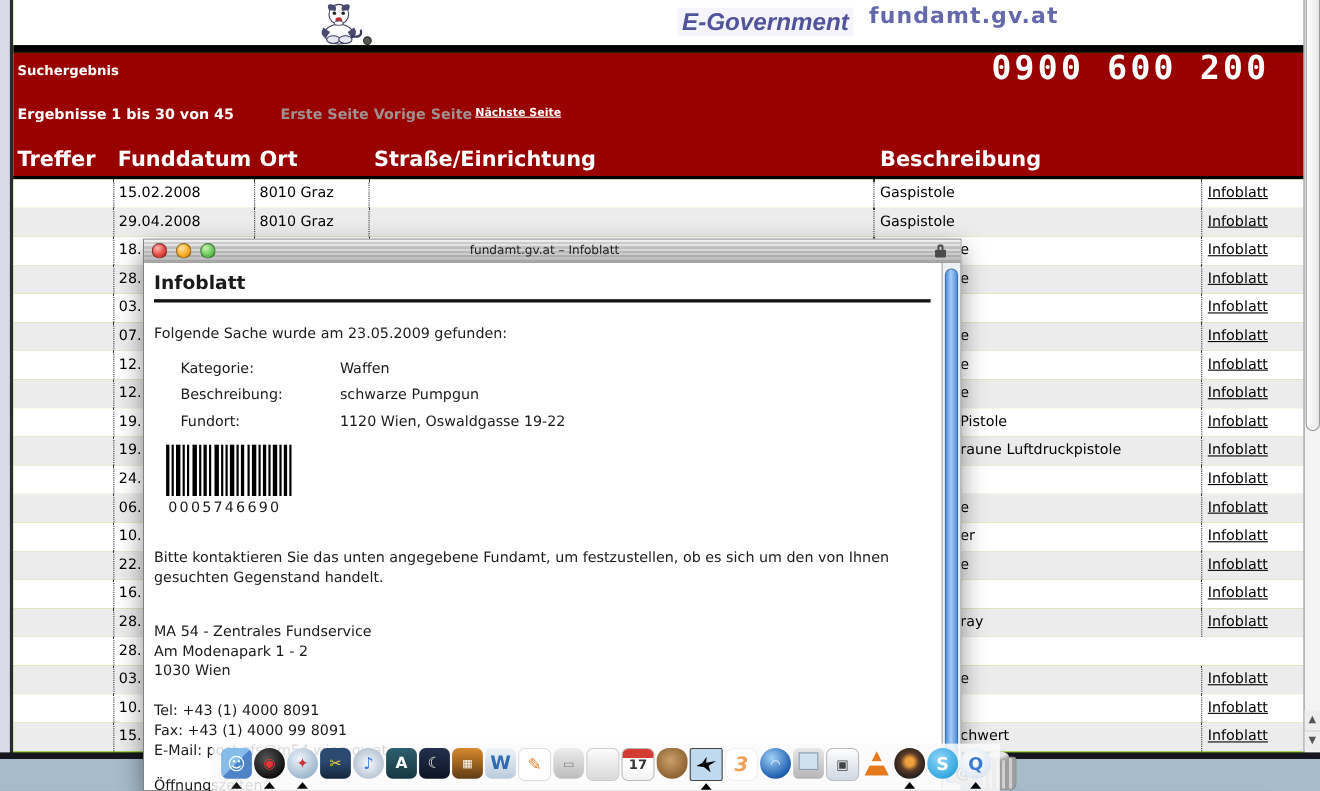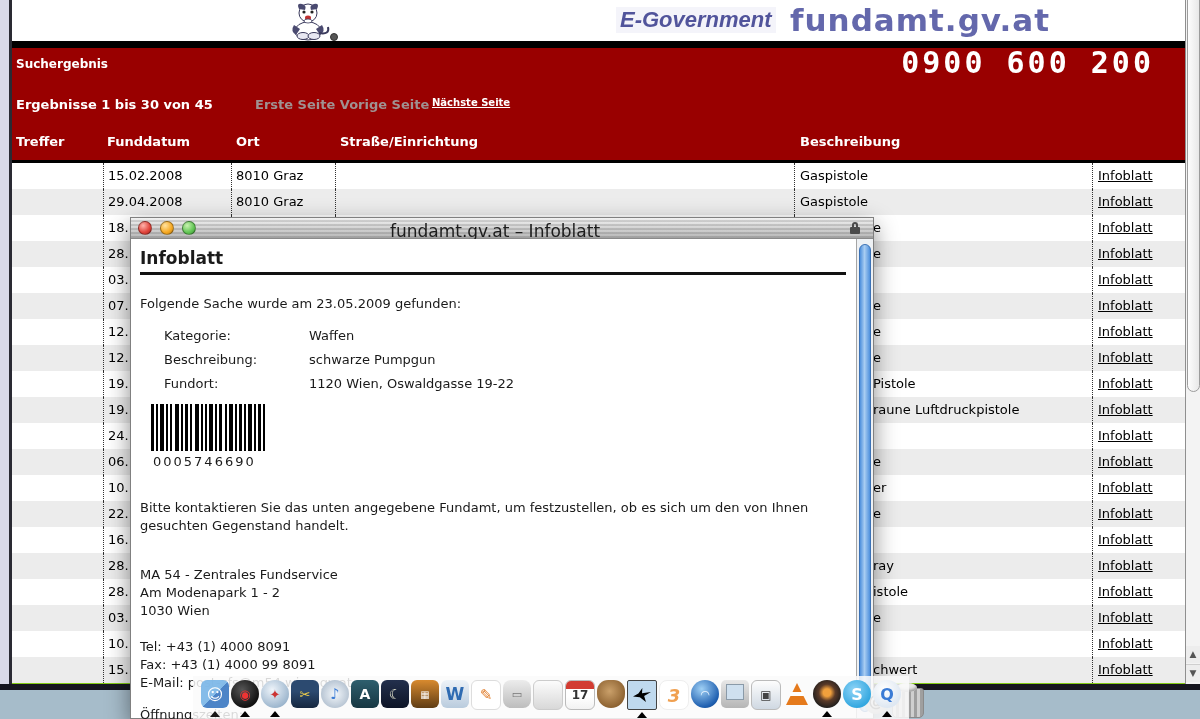--- a/index.html
+++ b/index.html
@@ -9,32 +9,32 @@
   
   #bwindow{position:absolute;left:0;top:0;width:1200px;height:686px;background:#fff;z-index:10;}
   #win-bottom{position:absolute;left:0;top:684px;width:1200px;height:6px;background:#16161f;z-index:11;}
   #left-strip{position:absolute;left:0;top:0;width:9px;height:686px;background:#d9d9e8;border-right:3px solid #2a2a33;}
   #content{position:absolute;left:12px;top:0;width:1174px;height:686px;background:#84cc16;overflow:hidden;}
   
   #topband{position:absolute;left:0;top:0;width:1174px;height:41px;background:#fff;}
   #dog{position:absolute;left:262px;top:1px;}
   #egov{position:absolute;left:604px;top:7px;font-family:"Liberation Sans",sans-serif;
         font-style:italic;font-weight:bold;font-size:22px;color:#51549b;background:#f4f4fa;padding:0 4px;}
-  #domain-logo{position:absolute;left:778px;top:2px;font-weight:800;font-size:31px;color:#6468ac;
+  #domain-logo{position:absolute;left:778px;top:2px;font-weight:800;font-size:20px;color:#6468ac;
         letter-spacing:1px;font-family:"DejaVu Sans",sans-serif;}
   #blackbar{position:absolute;left:0;top:41px;width:1174px;height:7px;background:#000;}
   
   #redheader{position:absolute;left:0;top:48px;width:1174px;height:112px;background:#990000;border-bottom:3px solid #000;color:#fff;}
   #phone{position:absolute;right:32px;top:-3px;font-family:"DejaVu Sans Mono",monospace;font-weight:bold;
          font-size:30px;letter-spacing:3px;color:#fff;}
   #sr-title{position:absolute;left:4px;top:9px;font-size:12px;font-weight:bold;}
   #results-line{position:absolute;left:4px;top:49px;font-size:13px;font-weight:bold;}
   #pg-disabled{position:absolute;left:243px;top:49px;font-size:13px;font-weight:bold;color:#a09191;}
   #pg-next{position:absolute;left:420px;top:49px;font-size:10px;font-weight:bold;color:#fff;text-decoration:underline;cursor:pointer;}
-  .colhead{position:absolute;top:86px;font-size:13px;font-weight:bold;}
+  .colhead{position:absolute;top:86px;font-size:19px;font-weight:bold;}
   #ch-treffer{left:4px;} #ch-funddatum{left:95px;} #ch-ort{left:224px;} #ch-strasse{left:328px;} #ch-beschreibung{left:788px;}
   
   #tablebody{position:absolute;left:0;top:163px;width:1174px;}
   .trow{display:flex;height:26px;line-height:26px;font-size:13px;color:#000;}
   .trow.odd{background:#fff;} .trow.even{background:#ececec;}
   .c{overflow:hidden;white-space:nowrap;}
   .c-treffer{width:91px;}
   .c-datum{width:128px;border-left:1px dotted #333;padding-left:4px;box-sizing:border-box;}
   .c-ort{width:104px;border-left:1px dotted #333;padding-left:4px;box-sizing:border-box;}
   .c-str{width:459px;border-left:1px dotted #333;padding-left:4px;box-sizing:border-box;}
@@ -51,21 +51,21 @@
   
   #popup{position:absolute;left:130px;top:217px;width:744px;height:502px;z-index:20;
          border:1px solid #808080;box-shadow:0 8px 22px rgba(0,0,0,.45);background:#fff;box-sizing:border-box;}
   #ptitlebar{position:absolute;left:0;top:0;width:100%;height:21px;
       background:repeating-linear-gradient(180deg,#f6f6f6 0 2px,#d7d7d7 2px 4px),linear-gradient(#fafafa,#bdbdbd);
       background-blend-mode:multiply;border-bottom:1px solid #8a8a8a;box-sizing:border-box;}
   .tl{position:absolute;top:3px;width:14px;height:14px;border-radius:50%;border:1px solid rgba(0,0,0,.35);box-sizing:border-box;cursor:pointer;}
   #tl-close{left:7px;background:radial-gradient(circle at 35% 30%,#ffb3ab,#e0433a 60%,#a32b24);}
   #tl-min{left:29px;background:radial-gradient(circle at 35% 30%,#ffe2a0,#f6a821 60%,#b77a12);}
   #tl-zoom{left:51px;background:radial-gradient(circle at 35% 30%,#c9f2b0,#61c554 60%,#3d8f34);}
-  #ptitle{position:absolute;left:0;right:14px;top:3px;text-align:center;font-size:17px;color:#1c1c1c;}
+  #ptitle{position:absolute;left:0;right:14px;top:3px;text-align:center;font-size:11px;color:#1c1c1c;}
   #plock{position:absolute;right:13px;top:5px;width:10px;height:11px;}
   #plock .shackle{position:absolute;left:2px;top:-1px;width:6px;height:6px;border:2px solid #4a4a4a;border-bottom:none;border-radius:4px 4px 0 0;box-sizing:border-box;}
   #plock .bodyp{position:absolute;left:0;top:4px;width:10px;height:7px;background:#4a4a4a;border-radius:1px;}
   #pbody{position:absolute;left:0;top:21px;right:17px;bottom:0;background:#fff;font-size:13px;color:#1a1a1a;}
   .pline{position:absolute;left:9px;white-space:nowrap;}
   #pheading{top:9px;font-size:17px;font-weight:bold;}
   #phr{position:absolute;left:9px;top:33px;width:706px;height:3px;background:#111;}
   #pintro{top:57px;}
   .pf-label{position:absolute;left:33px;}
   .pf-value{position:absolute;left:178px;}
@@ -292,21 +292,20 @@
             <div class="c c-ort"></div>
             <div class="c c-str"></div>
             <div class="c c-besch frag">ray</div>
             <div class="c c-info"><a>Infoblatt</a></div>
           </div>
           <div class="trow odd">
             <div class="c c-treffer"></div>
             <div class="c c-datum">28.</div>
             <div class="c c-ort"></div>
             <div class="c c-str"></div>
-            <div class="c c-besch frag">istole</div>
             <div class="c c-info"><a>Infoblatt</a></div>
           </div>
           <div class="trow even">
             <div class="c c-treffer"></div>
             <div class="c c-datum">03.</div>
             <div class="c c-ort"></div>
             <div class="c c-str"></div>
             <div class="c c-besch frag">e</div>
             <div class="c c-info"><a>Infoblatt</a></div>
           </div>

